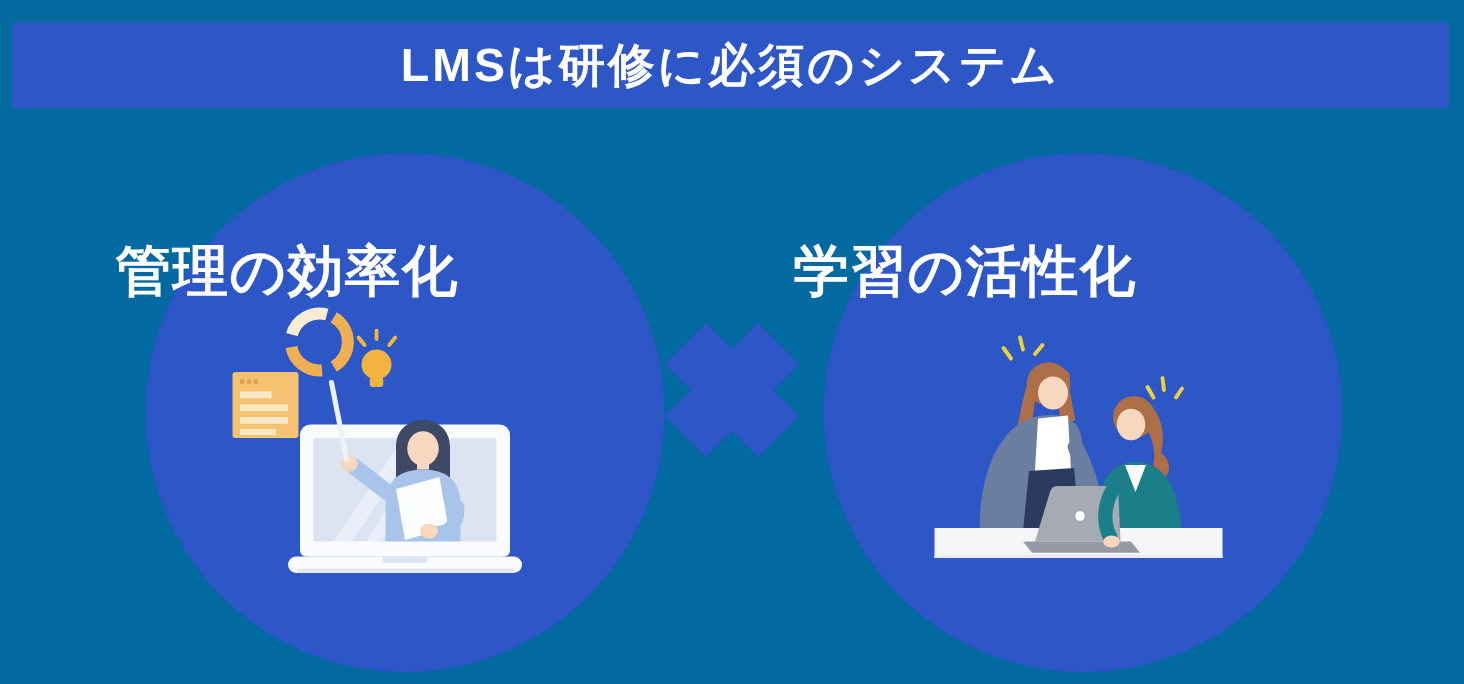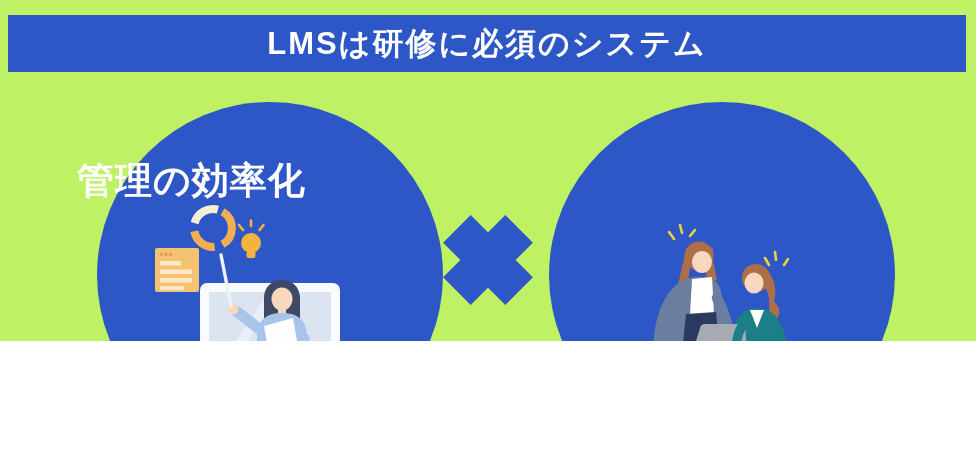--- a/index.html
+++ b/index.html
@@ -1,16 +1,16 @@
 <!DOCTYPE html>
 <html><head>
 <meta charset="utf-8">
 <style>
   html,body{margin:0;padding:0;background:#ffffff}
-  .stage{position:relative;width:976px;height:341px;background:#bef264;overflow:hidden;
+  .stage{position:relative;width:976px;height:456px;background:#0369a1;overflow:hidden;
          font-family:"Liberation Sans",sans-serif}
   .banner{position:absolute;left:8px;top:15px;width:958px;height:57px;background:#2D56C6;
           color:#ffffff;display:flex;align-items:center;justify-content:center;
           font-size:31px;font-weight:bold;letter-spacing:2px}
   .circle{position:absolute;top:102px;width:346px;height:346px;border-radius:50%;background:#2D56C6}
   .circle-left{left:97px}
   .circle-right{left:549px}
   .circle-label{position:absolute;top:54px;left:0;right:0;text-align:left;color:#ffffff;
                 font-size:37px;font-weight:bold;letter-spacing:1px;transform:translateX(-20px);
                 white-space:nowrap}
@@ -141,15 +141,16 @@
         <path d="M141,259 L151,226 Q152,222 156,222 L192,222 Q196,222 196.5,226 L198,259 Z" fill="#A6AAB3"></path>
         <circle cx="171" cy="242" r="3.2" fill="#FFFFFF"></circle>
         <polygon points="133,259 205,259 211,266.5 139,266.5" fill="#959AA4"></polygon>
       </g>
 
       <g>
         <path d="M193,224 C185,238 188,250 191,256" fill="none" stroke="#1B7F89" stroke-width="9.5" stroke-linecap="round"></path>
         <ellipse cx="192" cy="259" rx="5.5" ry="4" fill="#F7D7BD"></ellipse>
       </g>
     </svg>
+    <div class="circle-label">学習の活性化</div>
   </div>
 
 </div>
 
 </body></html>

